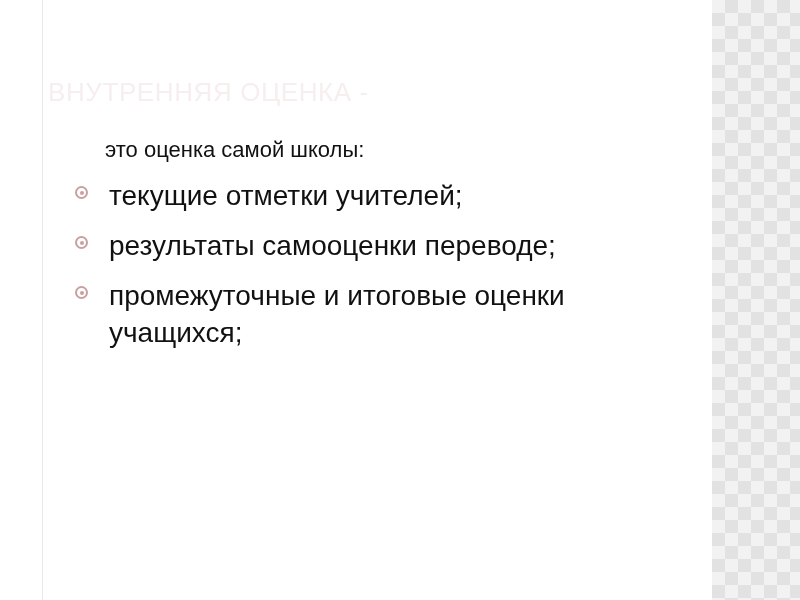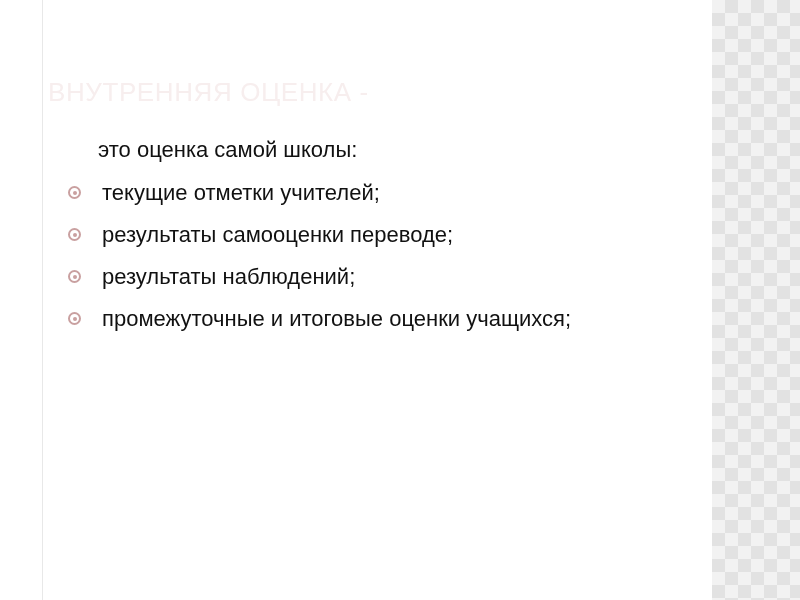--- a/index.html
+++ b/index.html
@@ -57,39 +57,39 @@
     font-size: 26px;
     letter-spacing: 0.6px;
     color: #f7eeee;
     text-transform: uppercase;
     font-weight: normal;
     line-height: 1.1;
     white-space: nowrap;
   }
   .body-block {
     position: absolute;
-    left: 8px;
+    left: 15px;
     top: 136px;
     width: 600px;
   }
   .lead-line {
     font-size: 22px;
     color: #111111;
     margin: 0 0 14px 0;
     padding-left: 46px;
     line-height: 1.28;
   }
   ul.bullets {
     list-style: none;
     margin: 0;
     padding: 0;
   }
   ul.bullets > li {
     position: relative;
-    font-size: 22px;
+    font-size: 28px;
     color: #111111;
     line-height: 1.32;
     margin: 0 0 13px 0;
     padding-left: 50px;
   }
   .bullet-mark {
     position: absolute;
     left: 16px;
     top: 8px;
     width: 13px;
@@ -133,23 +133,19 @@
         <li>
           <span class="bullet-mark"></span>
           <span class="bullet-text">текущие отметки учителей;</span>
         </li>
         <li>
           <span class="bullet-mark"></span>
           <span class="bullet-text">результаты самооценки переводе;</span>
         </li>
         <li>
           <span class="bullet-mark"></span>
-          <span class="bullet-text">результаты наблюдений;</span>
-        </li>
-        <li>
-          <span class="bullet-mark"></span>
           <span class="bullet-text">промежуточные и итоговые оценки учащихся;</span>
         </li>
       </ul>
 
     </div>
   </div>
 </div>
 
 </body></html>

